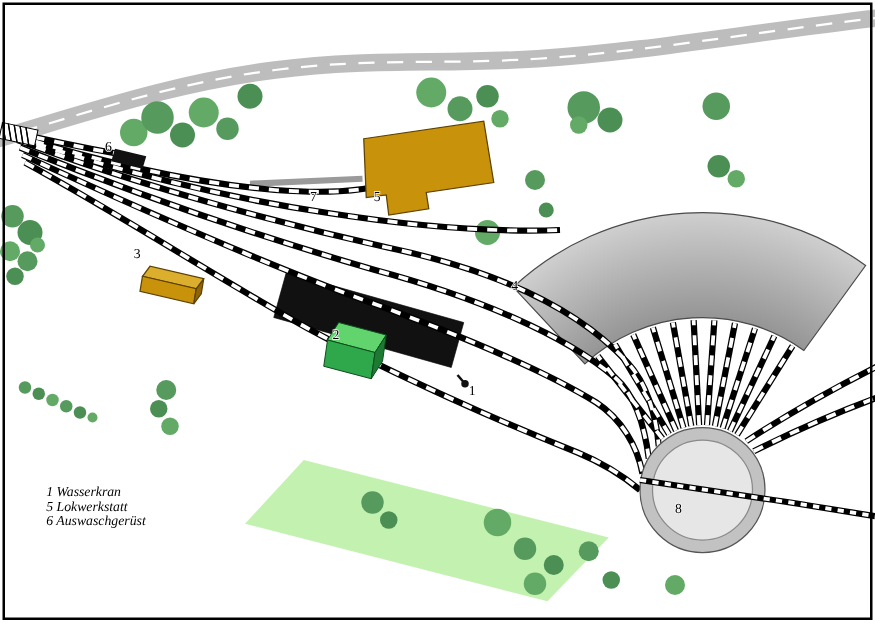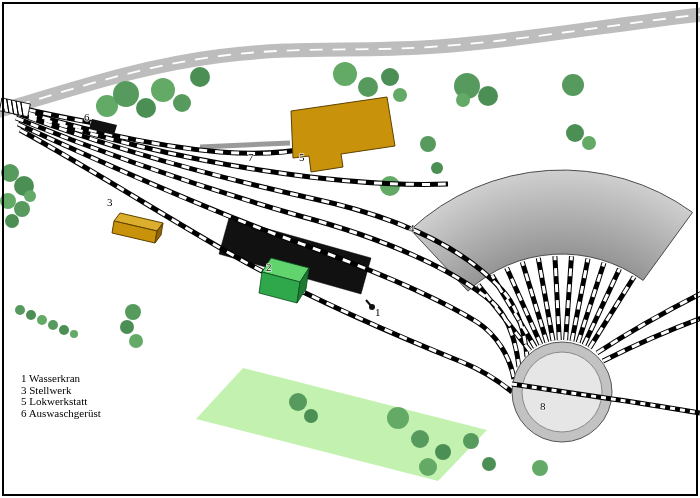--- a/index.html
+++ b/index.html
@@ -33,21 +33,21 @@
   .pg-top{fill:var(--plant-green-top,#62d46e);stroke:#0c4d1d;stroke-width:.8;}
   .pg-side{fill:var(--plant-green-side,#1d7a33);stroke:#0c4d1d;stroke-width:.8;}
   .blackbldg{fill:#111;}
   .hatchbox{fill:#fff;stroke:#000;stroke-width:.8;}
   .hatchln{stroke:#000;stroke-width:1;}
 
   .marker{font-family:"Liberation Serif",serif;font-size:11px;fill:#000;
           paint-order:stroke;stroke:#fff;stroke-width:1.2px;}
 
   .legend{position:absolute;left:21px;top:373px;color:#000;font-size:11px;line-height:11.5px;z-index:40;}
-  .legend ol{list-style:none;margin:0;padding:0;}
+  .legend ol{list-style:none;margin:16px;padding:0;font-style:italic;}
 </style>
 </head>
 <body>
 
 <div class="stage">
   <svg width="700" height="498" viewBox="0 0 700 498">
     <defs>
       <radialGradient id="fanGrad" gradientUnits="userSpaceOnUse" cx="562" cy="392" r="235">
         <stop offset="0.55" stop-color="#8f8f8f"></stop>
         <stop offset="1" stop-color="#d8d8d8"></stop>
@@ -225,20 +225,19 @@
     <text class="marker" x="409" y="232">4</text>
     <text class="marker" x="299" y="161">5</text>
     <text class="marker" x="84" y="121">6</text>
     <text class="marker" x="248" y="161">7</text>
     <text class="marker" x="540" y="410">8</text>
   </svg>
 
   <div class="legend">
     <ol>
       <li><span>1</span> <span>Wasserkran</span></li>
-      <li><span>3</span> <span>Stellwerk</span></li>
       <li><span>5</span> <span>Lokwerkstatt</span></li>
       <li><span>6</span> <span>Auswaschgerüst</span></li>
     </ol>
   </div>
 
   <div class="frame"></div>
 </div>
 
 </body></html>

